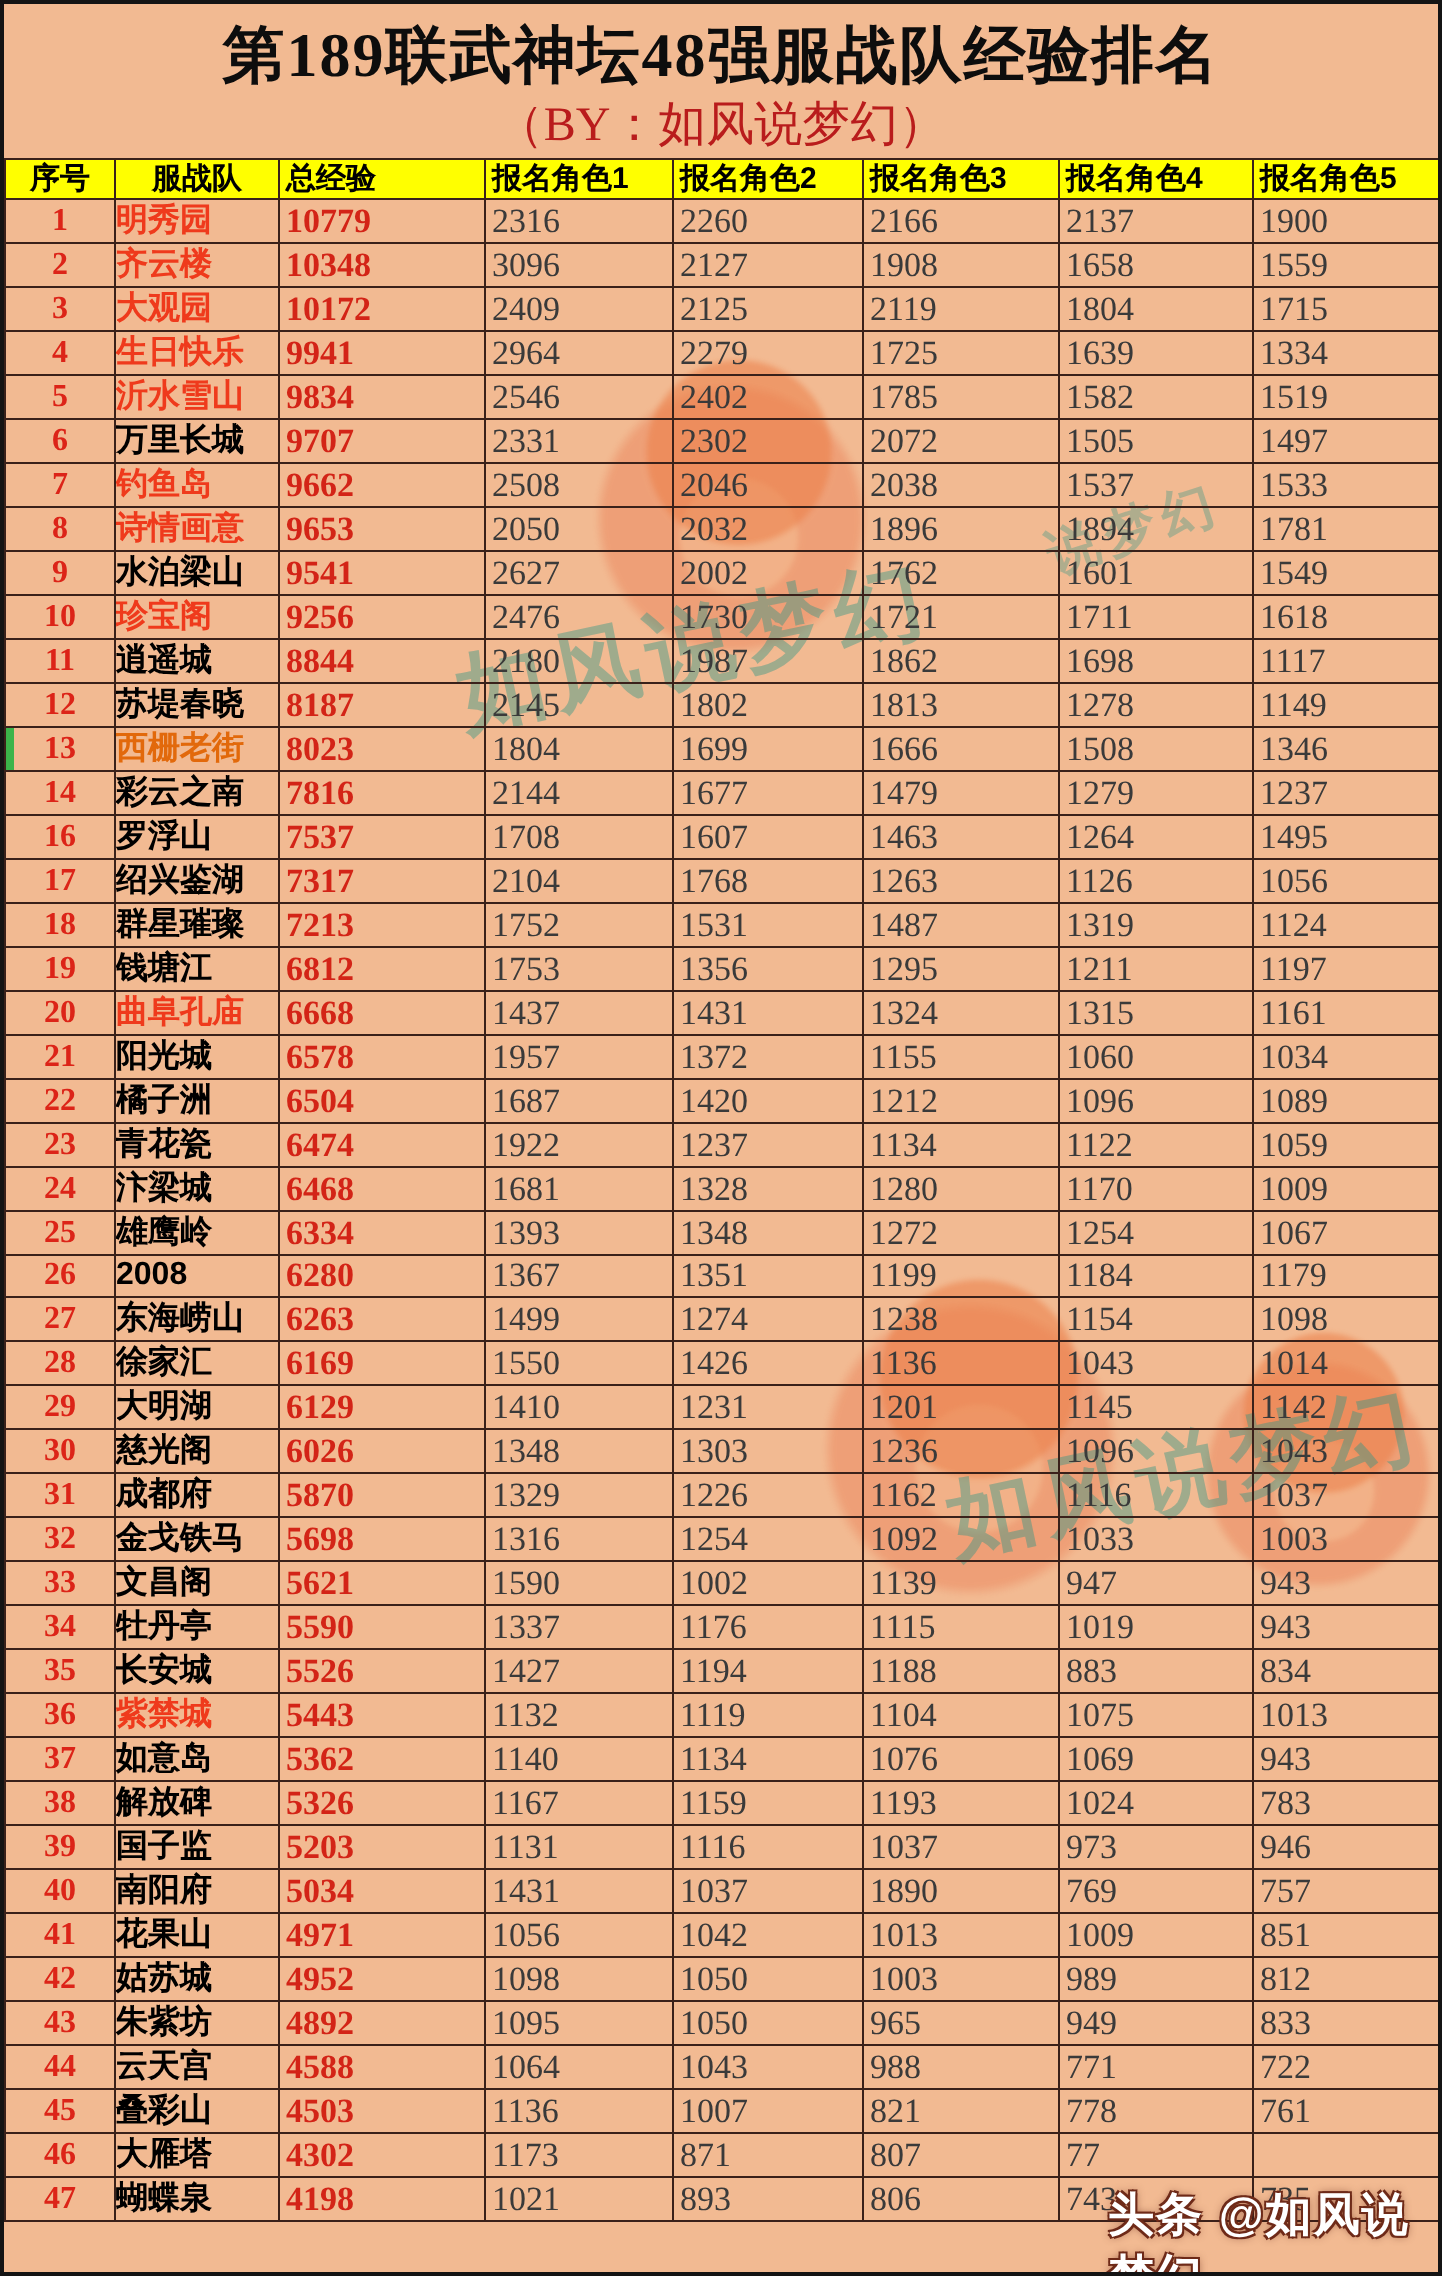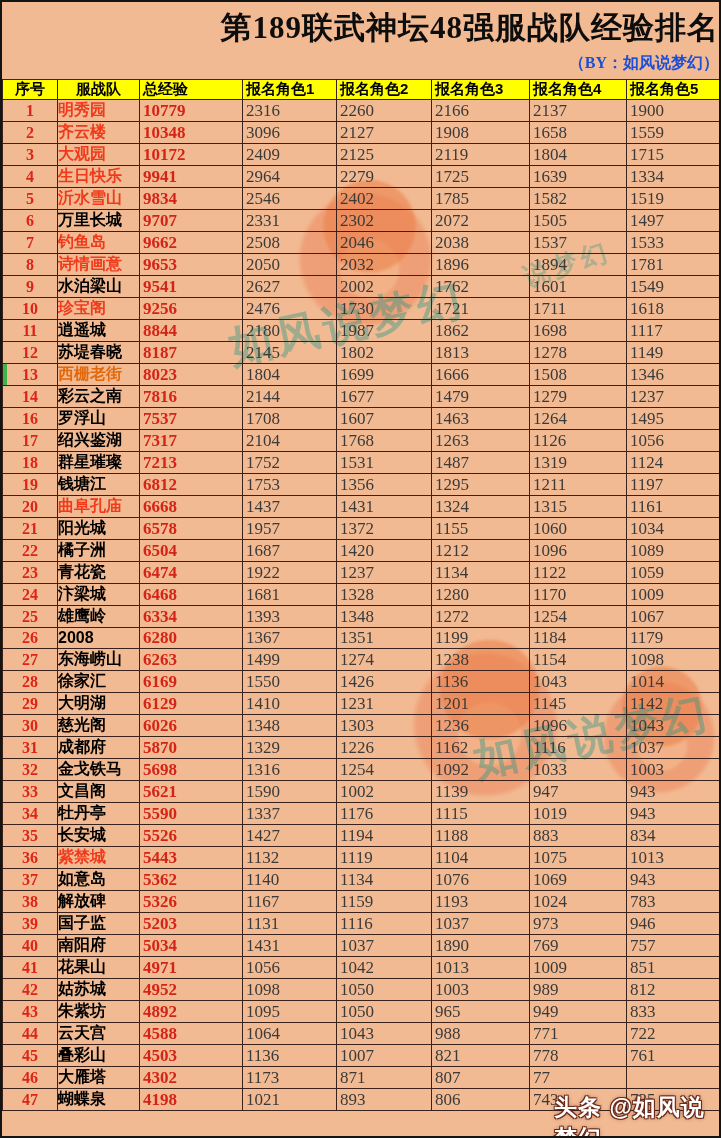--- a/index.html
+++ b/index.html
@@ -2,27 +2,27 @@
 <html><head>
 <meta charset="utf-8">
 <style>
   html,body { margin:0; padding:0; }
   .page {
     position:relative; width:721px; height:1138px;
     background:#f2ba92; border:2px solid #141414; box-sizing:border-box;
     overflow:hidden;
     font-family:"Liberation Serif","DejaVu Serif",serif;
   }
-  .title-block { position:absolute; top:0; left:0; width:100%; text-align:right; }
+  .title-block { position:absolute; top:0; left:0; width:100%; text-align:center; }
   .main-title {
     margin-top:6px; font-size:31px; line-height:40px; font-weight:bold; color:#0d0d0d;
     letter-spacing:1px; font-family:"Liberation Serif","DejaVu Serif",serif;
   }
   .sub-title {
-    font-size:16px; line-height:30px; font-weight:bold; color:#1d4ed8;
+    font-size:24px; line-height:30px; font-weight:normal; color:#b91c1c;
     font-family:"Liberation Serif","DejaVu Serif",serif;
   }
   table.rank-table {
     position:absolute; top:77px; left:0; width:717px; height:787px;
     border-collapse:collapse; table-layout:fixed;
   }
   .rank-table th, .rank-table td {
     border:1px solid #3a211a; padding:0 0 0 3px; vertical-align:middle;
     overflow:hidden; white-space:nowrap;
   }

